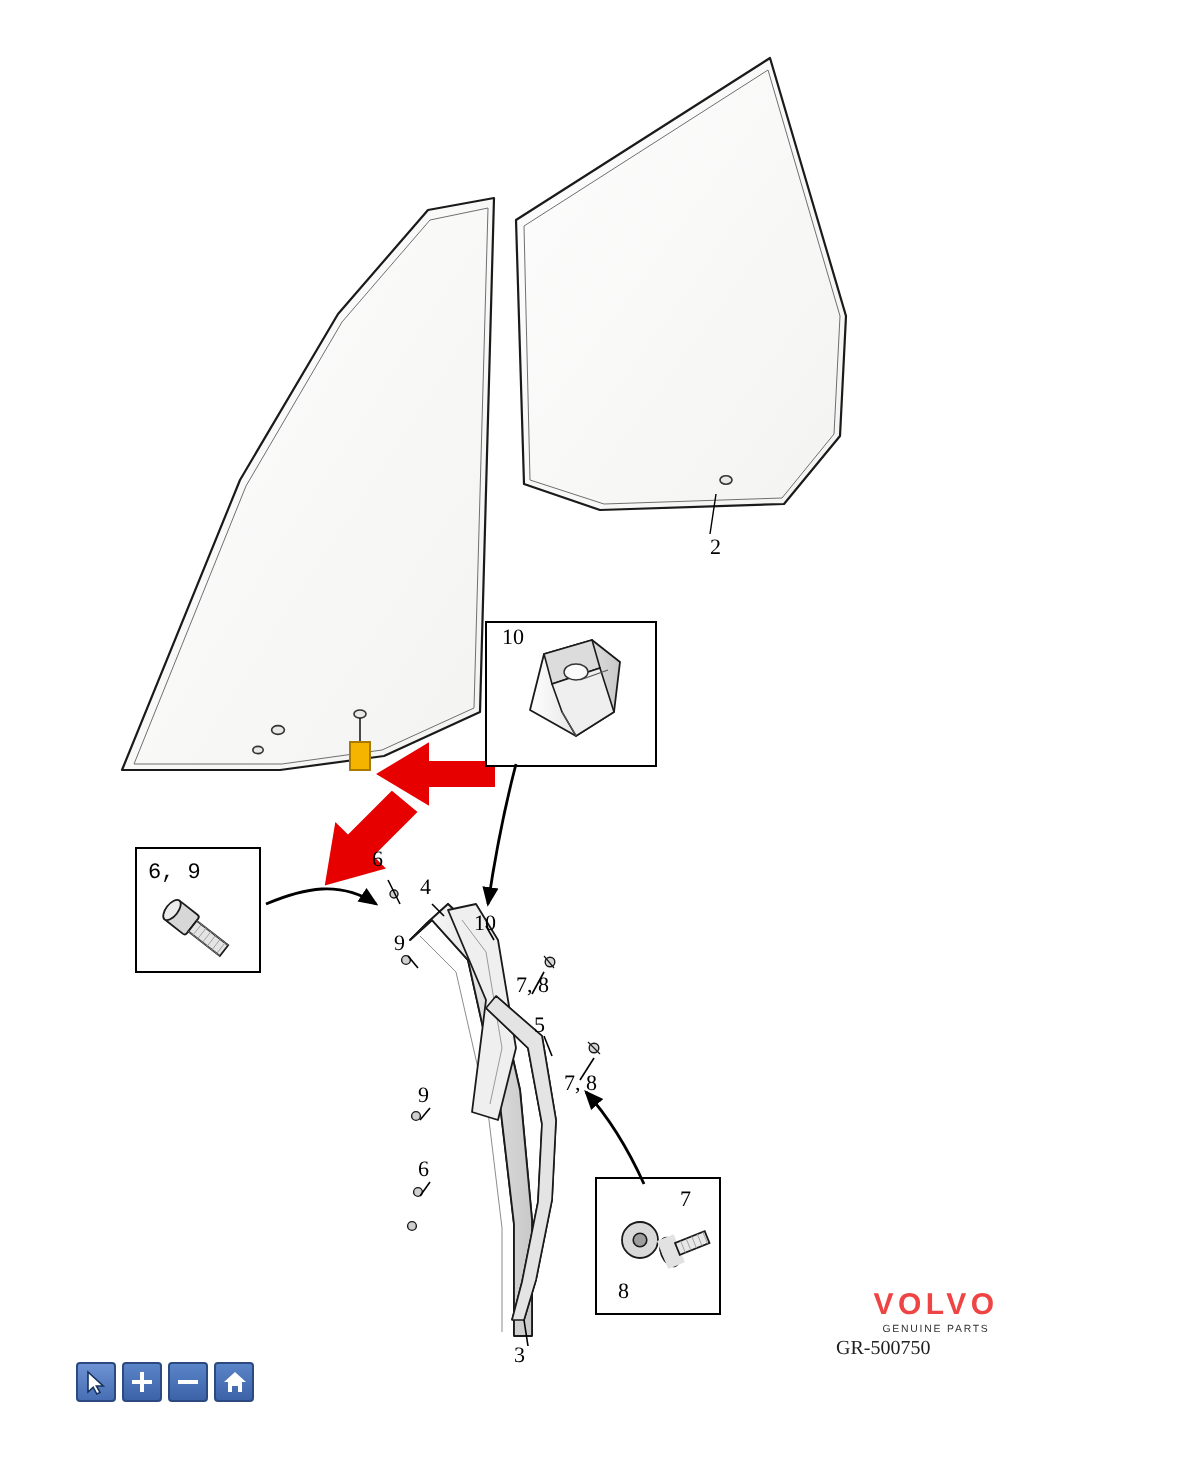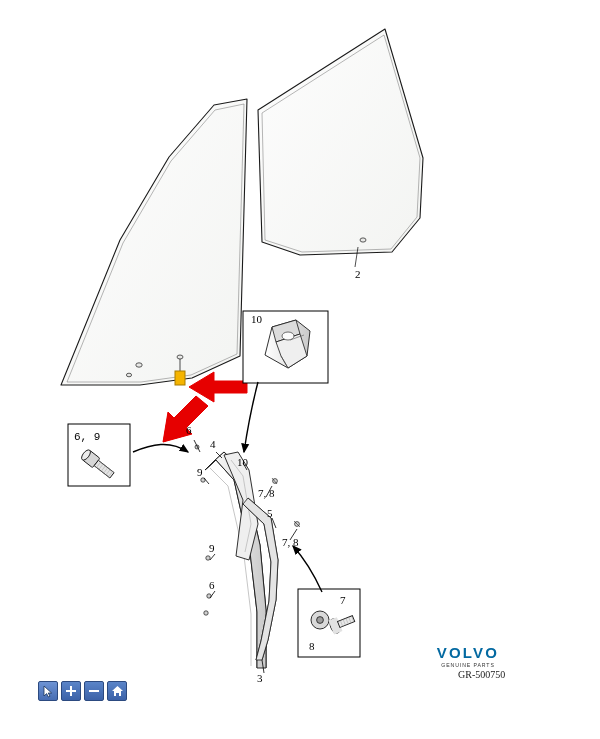--- a/index.html
+++ b/index.html
@@ -36,35 +36,34 @@
   }
   .brand {
     position: absolute;
     text-align: center;
   }
   .brand .wordmark {
     font-family: "Liberation Sans", sans-serif;
     font-size: 15px;
     letter-spacing: 2.2px;
     font-weight: bold;
-    color: #0369a1;
+    color: #ef4444;
   }
   .brand .sub {
     font-family: "Liberation Sans", sans-serif;
     font-size: 5.2px;
     letter-spacing: 0.9px;
     color: #333;
     margin-top: 1px;
   }
   .partno {
     position: absolute;
     font-family: "Liberation Serif", serif;
     font-size: 10px;
     color: #222;
-    margin-left: 40px;
   }
   
   #toolbar {
     position: absolute;
     left: 38px;
     top: 681px;
     display: flex;
     gap: 3px;
   }
   #toolbar .tbtn {

